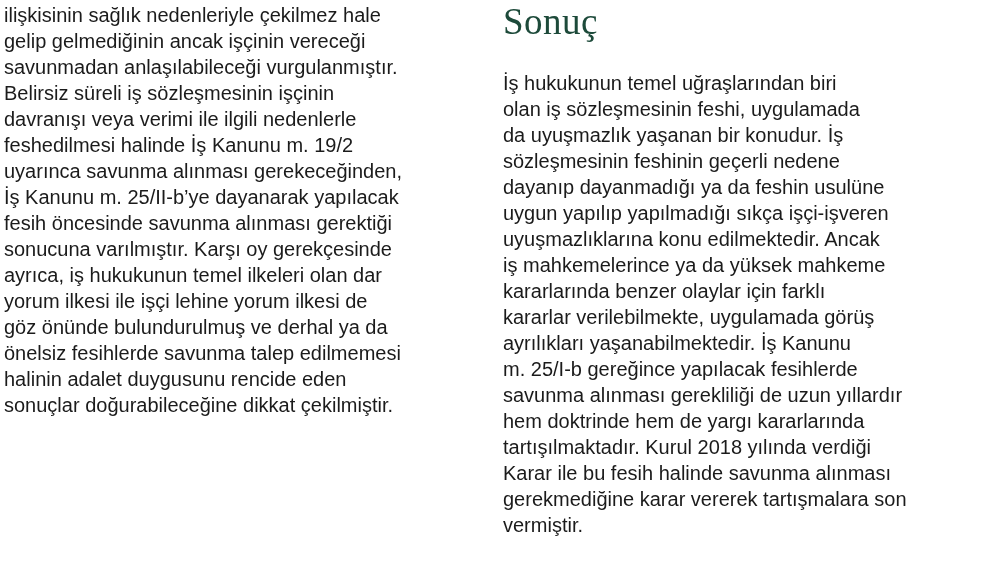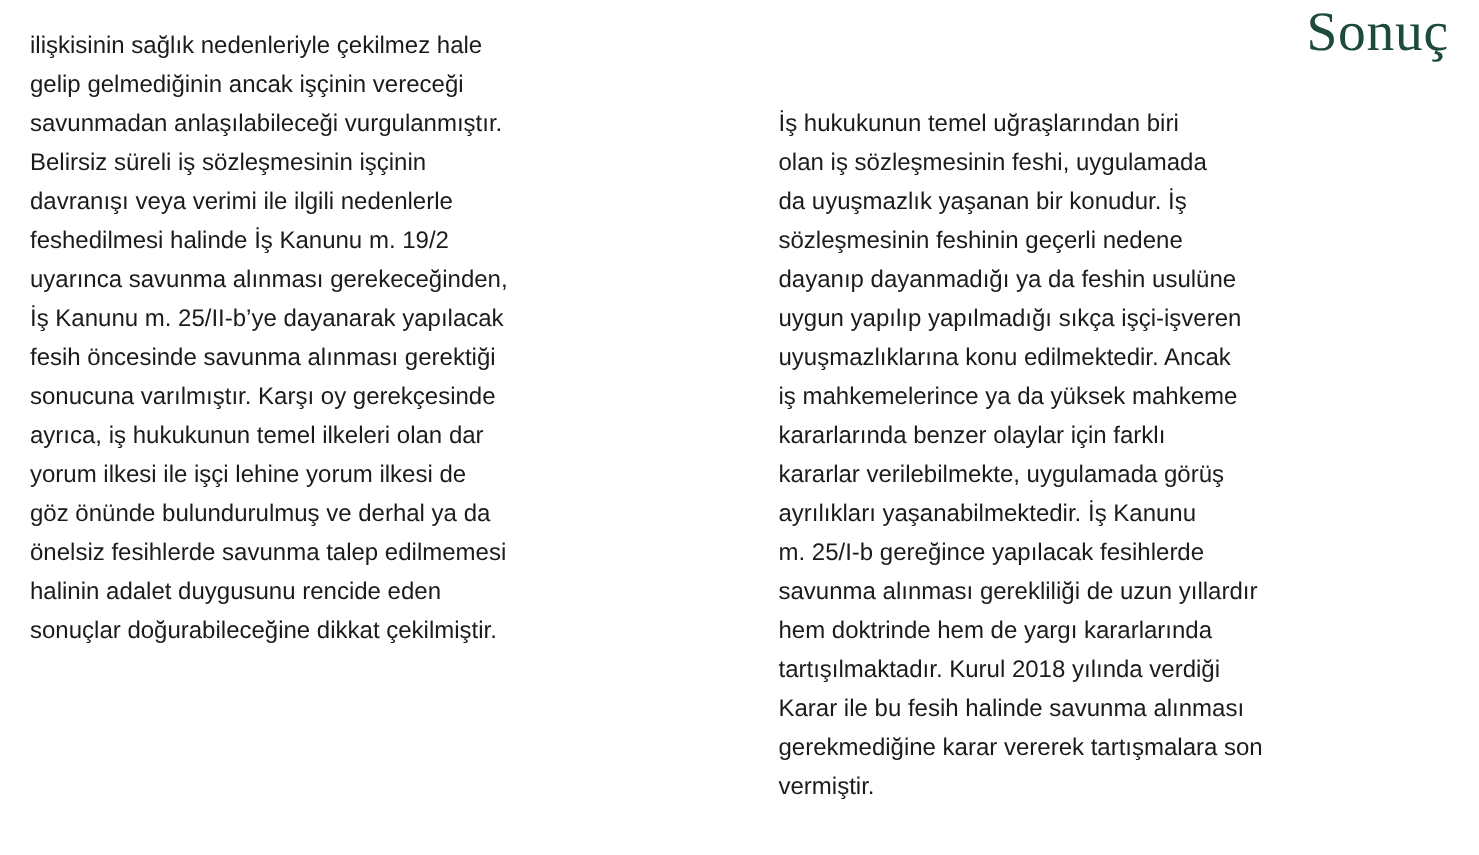--- a/index.html
+++ b/index.html
@@ -24,37 +24,36 @@
   .col {
     box-sizing: border-box;
   }
   .col-left {
     width: 471px;
   }
   .col-right {
     width: 463px;
   }
   .body-text {
-    margin: 16px;
-    font-size: 16px;
+    margin: 0;
+    font-size: 20px;
     line-height: 26px;
     font-weight: 500;
     letter-spacing: 0px;
     color: var(--body-color, #1b1b1b);
     white-space: pre-line;
   }
   .section-heading {
     margin: 0;
     font-family: "Liberation Serif", "DejaVu Serif", serif;
     font-weight: 400;
     font-size: 37px;
     line-height: 40px;
     letter-spacing: 0.5px;
     color: var(--heading-color, #1d4a3a);
-    text-align: right;
   }
   .col-right .body-text {
     margin-top: 28px;
   }
 </style>
 </head>
 <body>
 
 <main class="page">
   <section class="col col-left">

